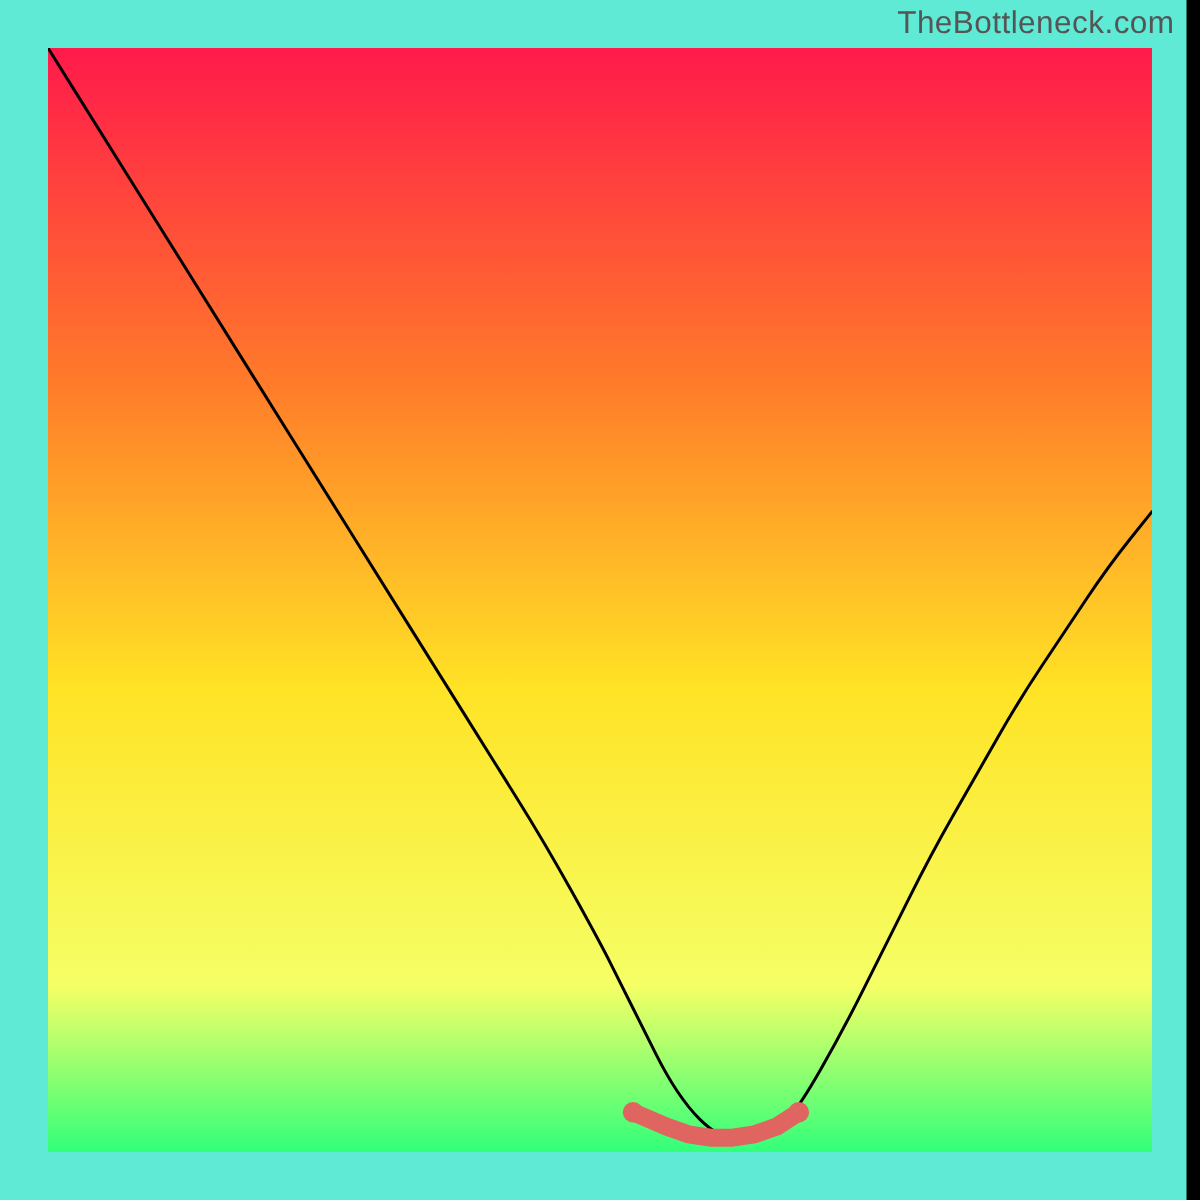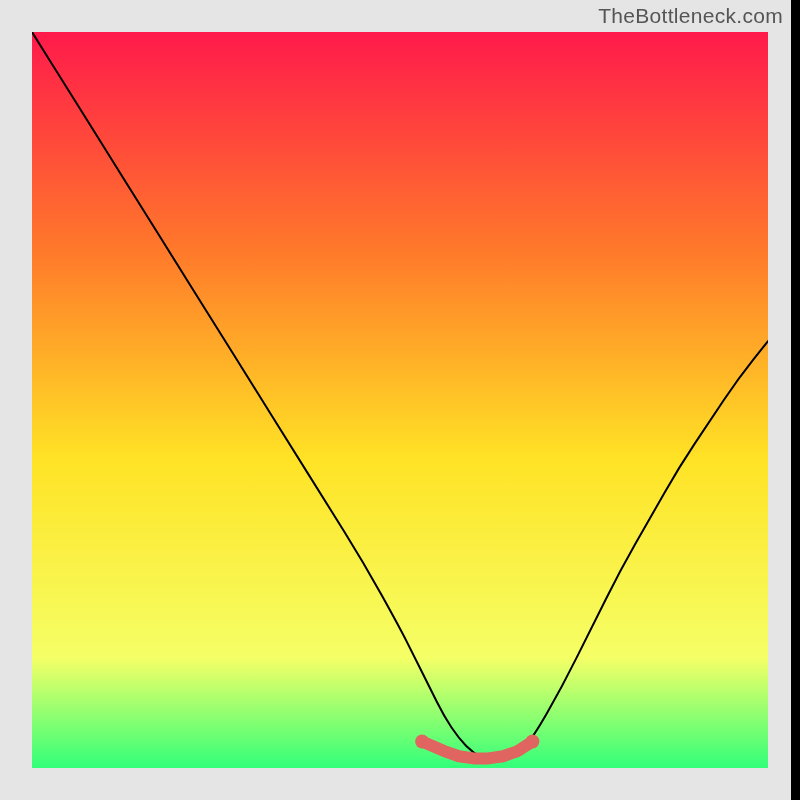--- a/index.html
+++ b/index.html
@@ -8,21 +8,21 @@
     width: 800px;
     height: 800px;
     background: #000;
     font-family: Arial, Helvetica, sans-serif;
     overflow: hidden;
   }
   .container {
     position: relative;
     width: 791px;
     height: 800px;
-    background: #e5e5e5;
+    background: #5eead4;
   }
   .watermark {
     position: absolute;
     top: 4px;
     right: 8px;
     color: #555;
     font-size: 21px;
     font-weight: 400;
     letter-spacing: 0.3px;
     z-index: 20;

